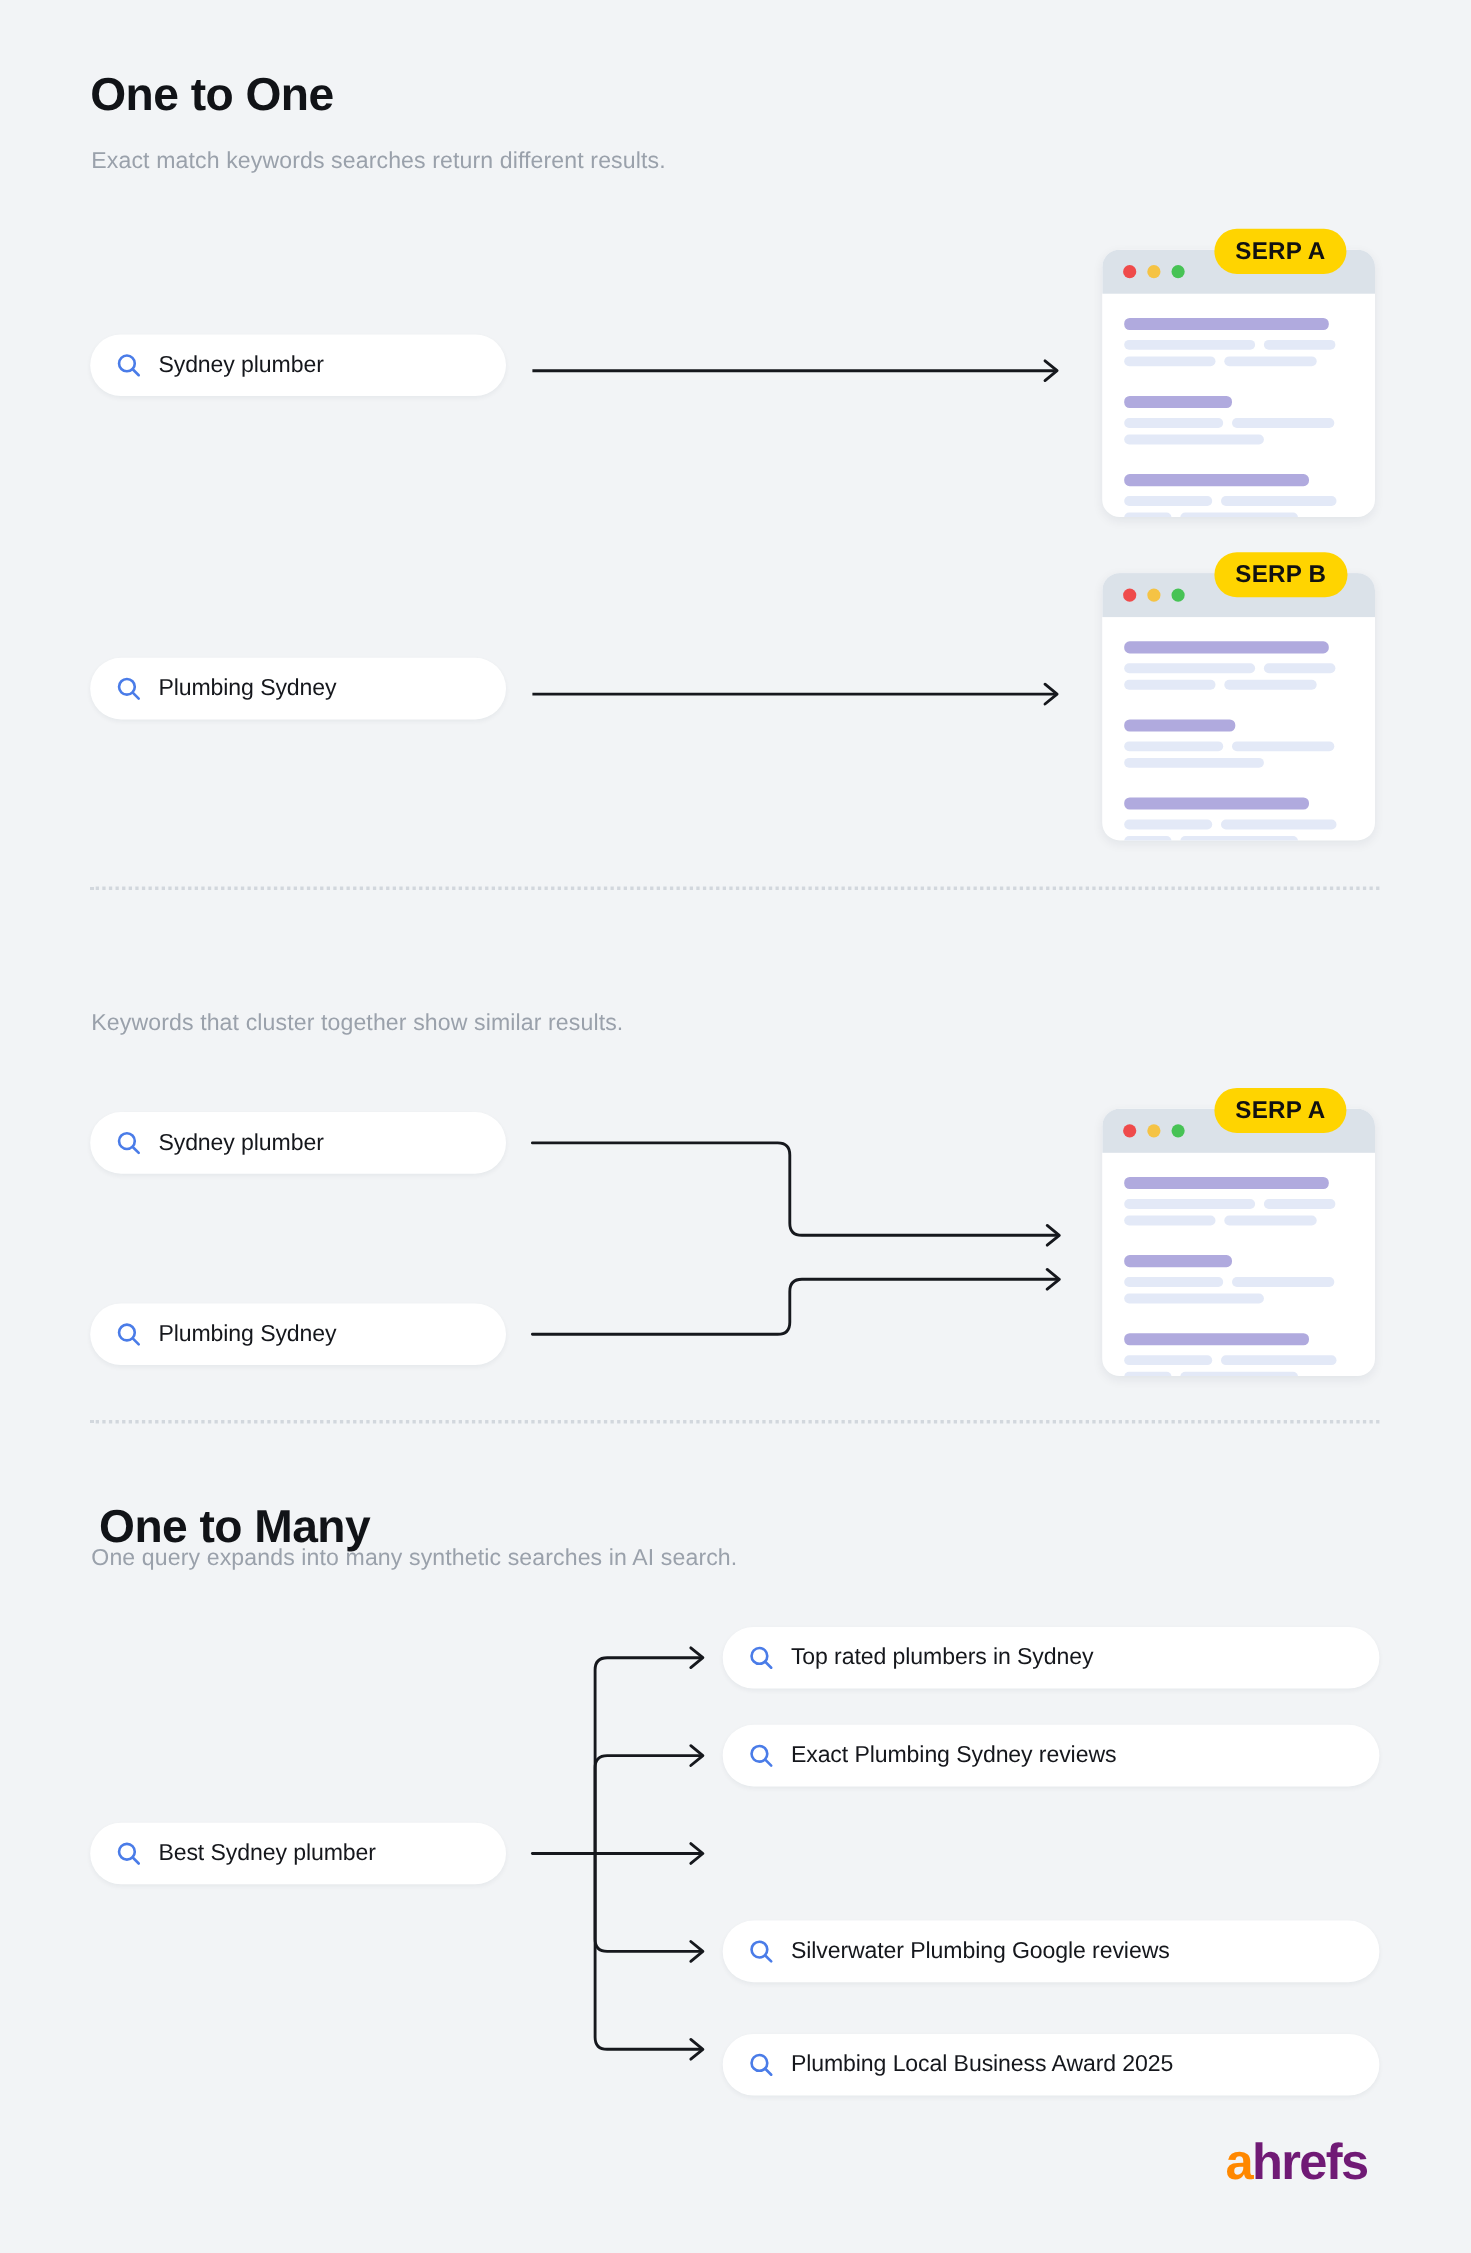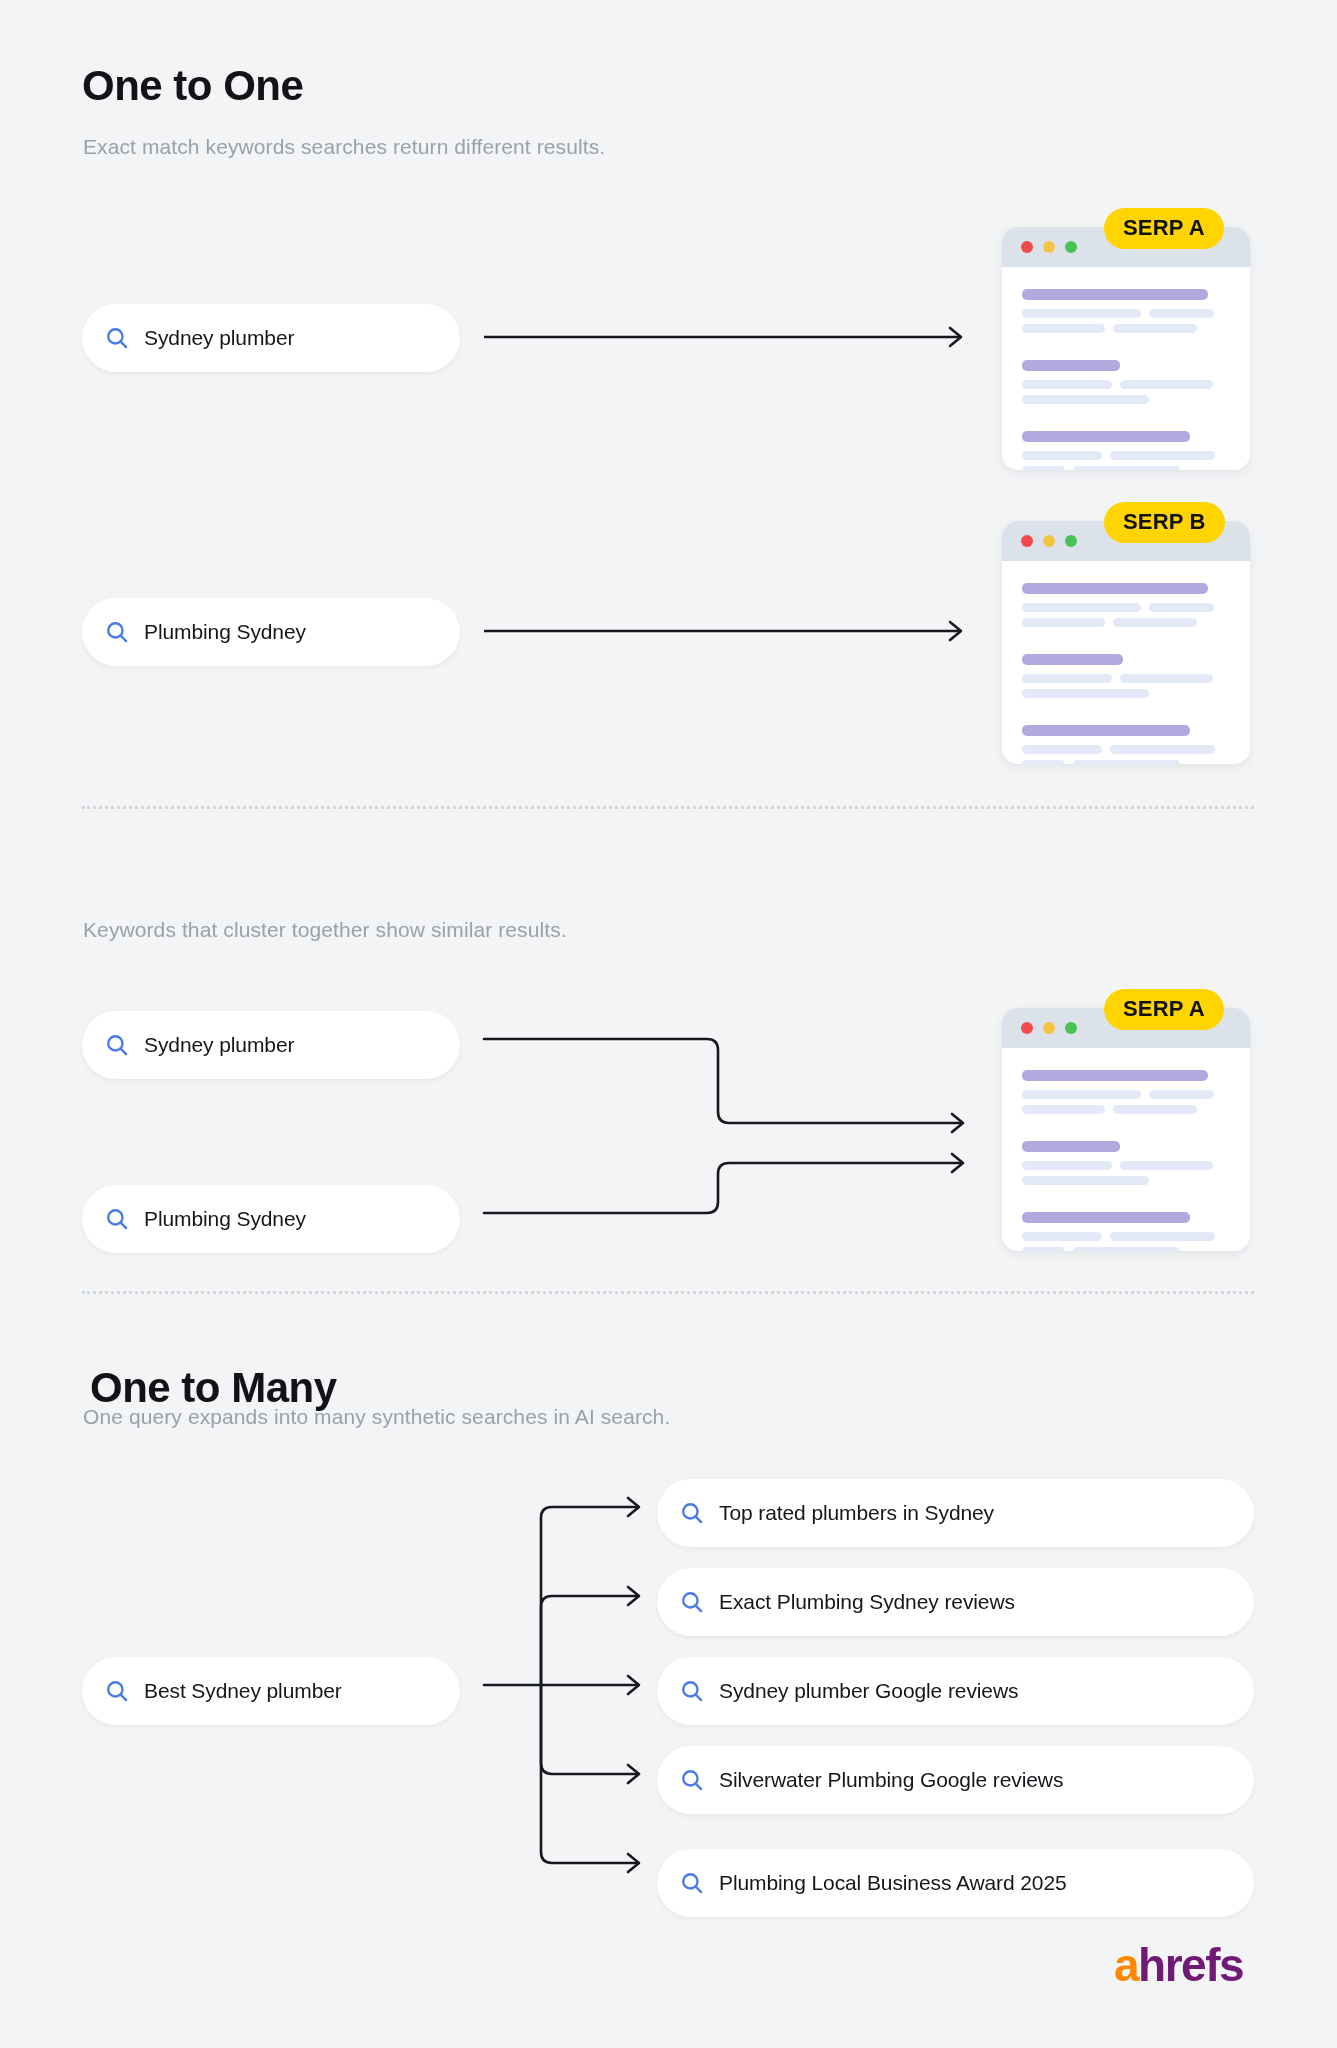--- a/index.html
+++ b/index.html
@@ -44,21 +44,21 @@
 
   
   .pill {
     position: absolute;
     display: flex;
     align-items: center;
     background: #ffffff;
     border-radius: 999px;
     box-shadow: 0 2px 5px rgba(20,30,50,0.055);
     padding: 0 22px;
-    height: 68px;
+    height: 56px;
   }
   .pill .mag { flex: 0 0 auto; margin-right: 14px; display: block; }
   .pill .ptext {
     font-size: 21px;
     color: #15171c;
     white-space: nowrap;
     letter-spacing: -0.1px;
   }
 
   .pill-w1 { width: 378px; }   
@@ -350,27 +350,20 @@
   </div>
 
   <div class="pill pill-w2" style="left:657px; top:1568px;">
     <svg class="mag" width="26" height="26" viewBox="0 0 24 24" fill="none">
       <circle cx="10.5" cy="10.5" r="6.6" stroke="#4a7ce8" stroke-width="2.2"></circle>
       <line x1="15.4" y1="15.4" x2="20.4" y2="20.4" stroke="#4a7ce8" stroke-width="2.2" stroke-linecap="round"></line>
     </svg>
     <span class="ptext">Exact Plumbing Sydney reviews</span>
   </div>
 
-  <div class="pill pill-w2" style="left:657px; top:1657px;">
-    <svg class="mag" width="26" height="26" viewBox="0 0 24 24" fill="none">
-      <circle cx="10.5" cy="10.5" r="6.6" stroke="#4a7ce8" stroke-width="2.2"></circle>
-      <line x1="15.4" y1="15.4" x2="20.4" y2="20.4" stroke="#4a7ce8" stroke-width="2.2" stroke-linecap="round"></line>
-    </svg>
-    <span class="ptext">Sydney plumber Google reviews</span>
-  </div>
 
   <div class="pill pill-w2" style="left:657px; top:1746px;">
     <svg class="mag" width="26" height="26" viewBox="0 0 24 24" fill="none">
       <circle cx="10.5" cy="10.5" r="6.6" stroke="#4a7ce8" stroke-width="2.2"></circle>
       <line x1="15.4" y1="15.4" x2="20.4" y2="20.4" stroke="#4a7ce8" stroke-width="2.2" stroke-linecap="round"></line>
     </svg>
     <span class="ptext">Silverwater Plumbing Google reviews</span>
   </div>
 
   <div class="pill pill-w2" style="left:657px; top:1849px;">

